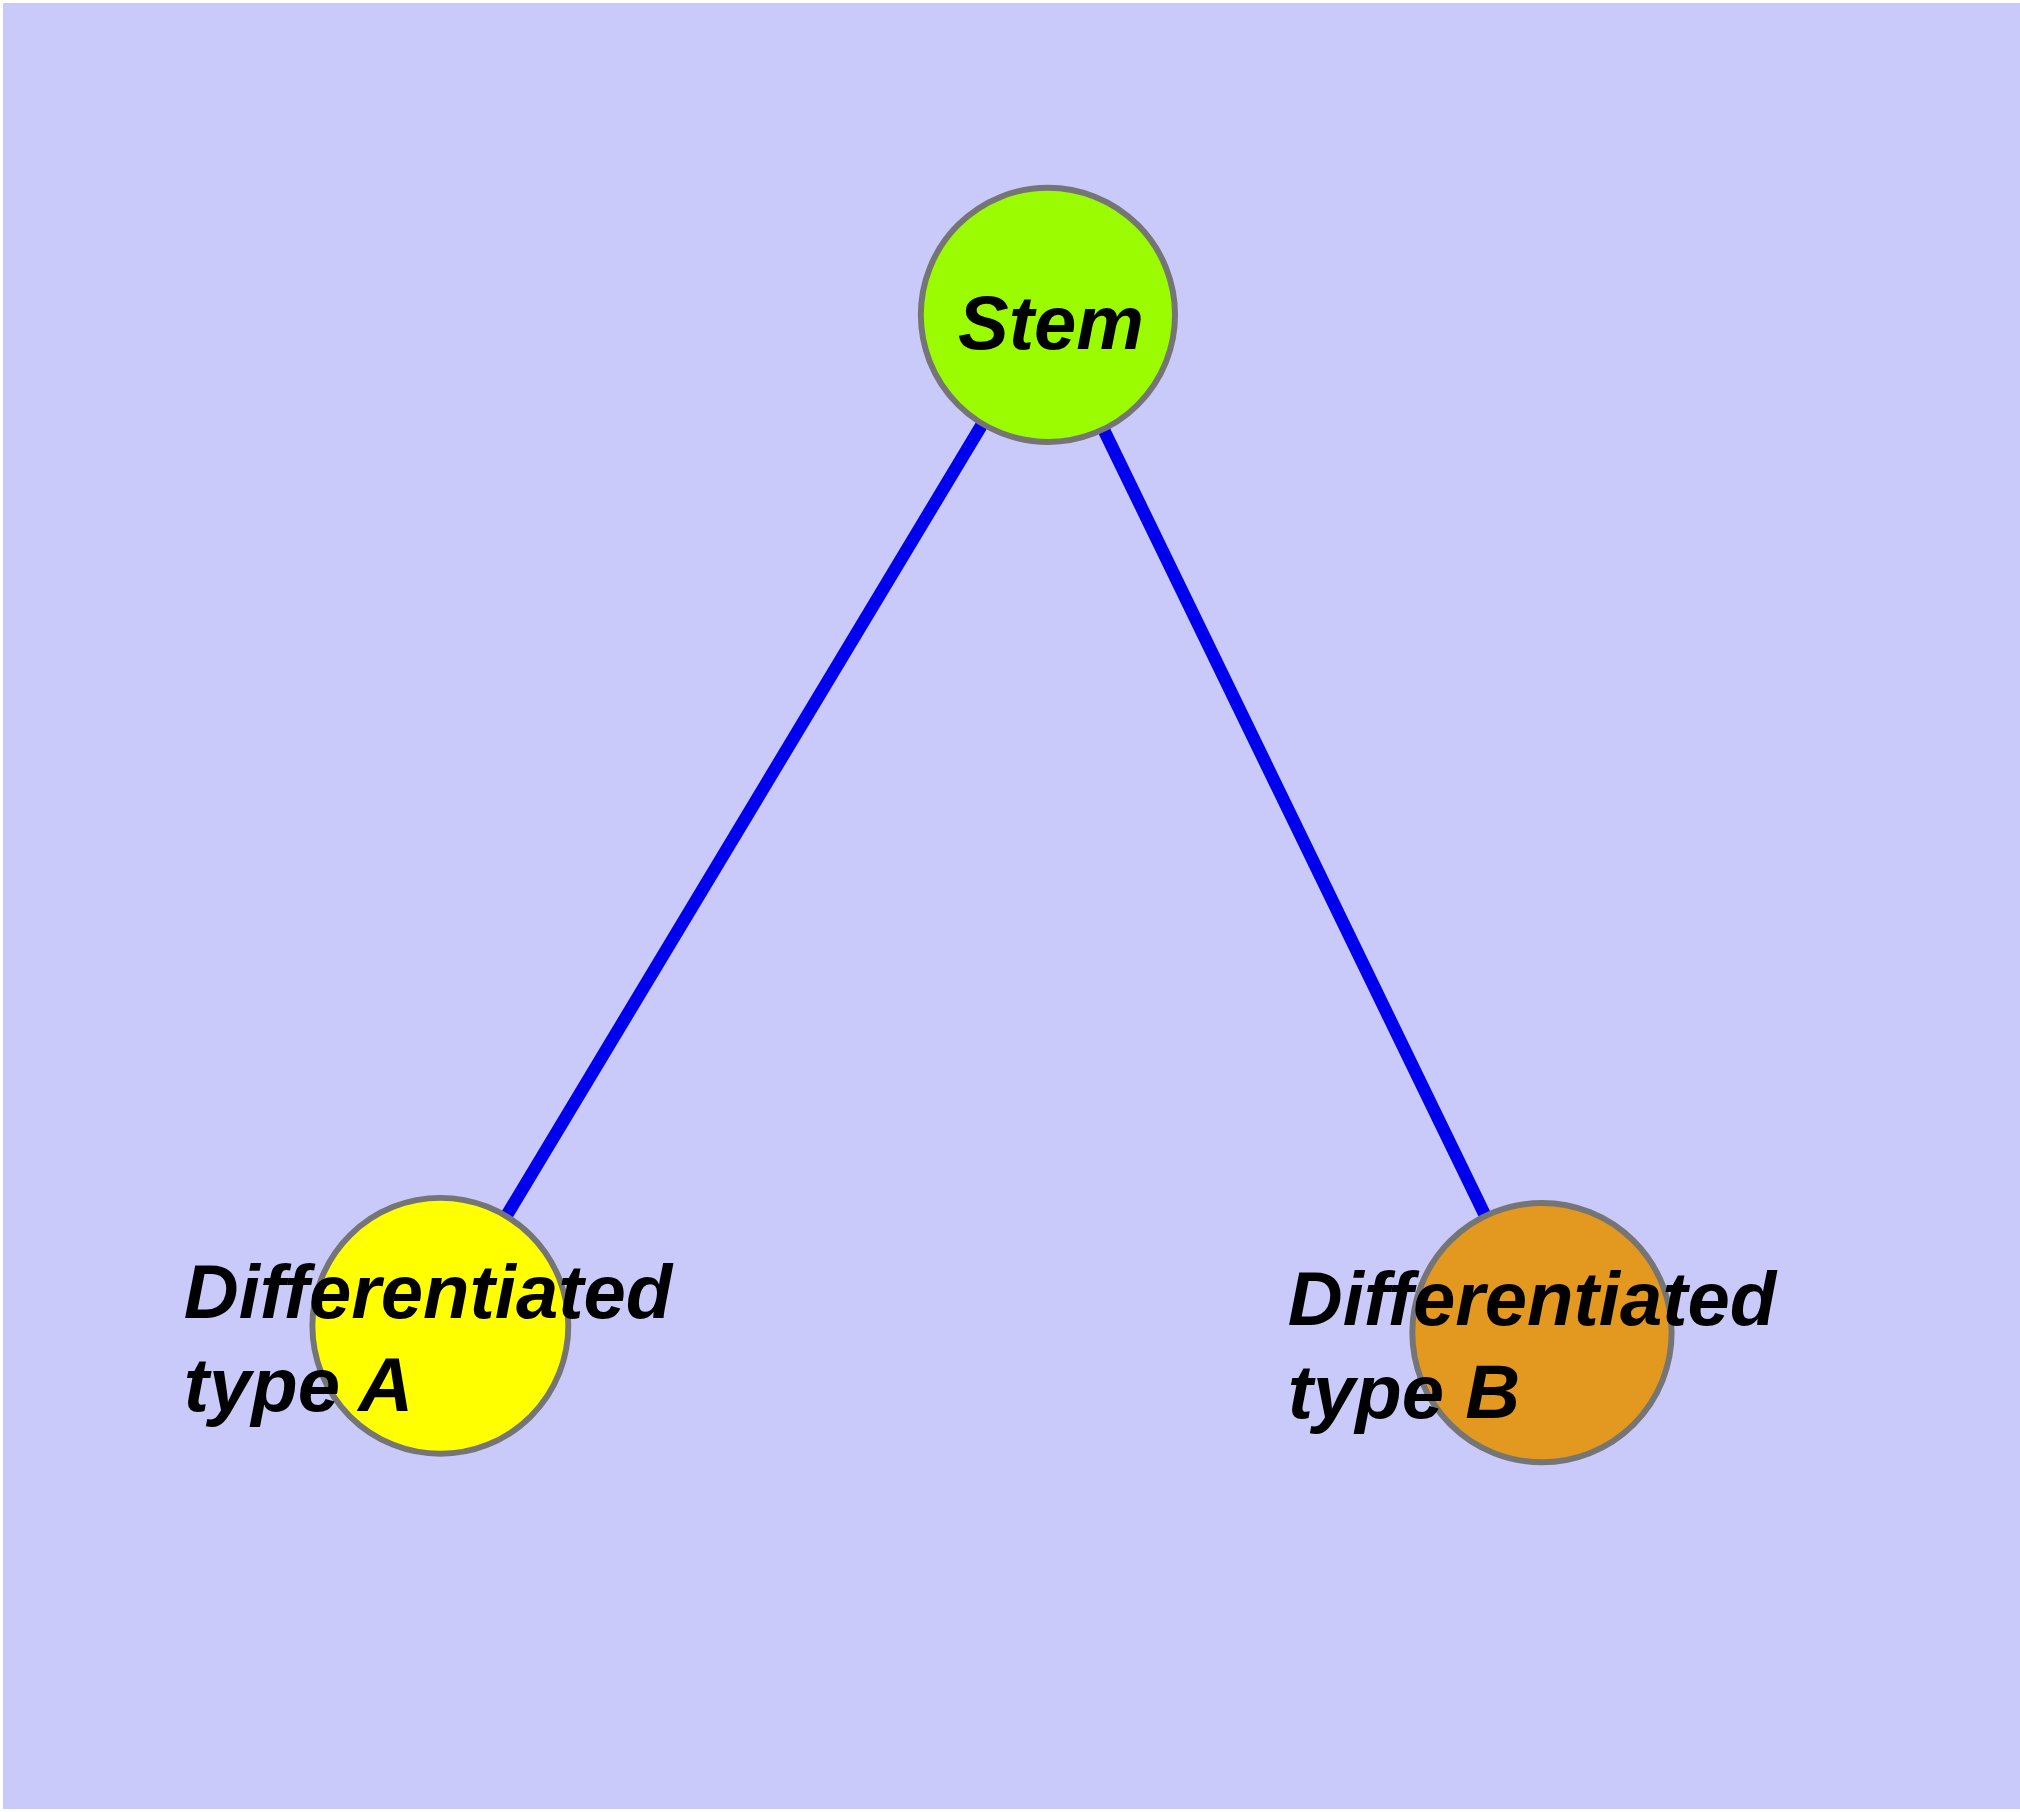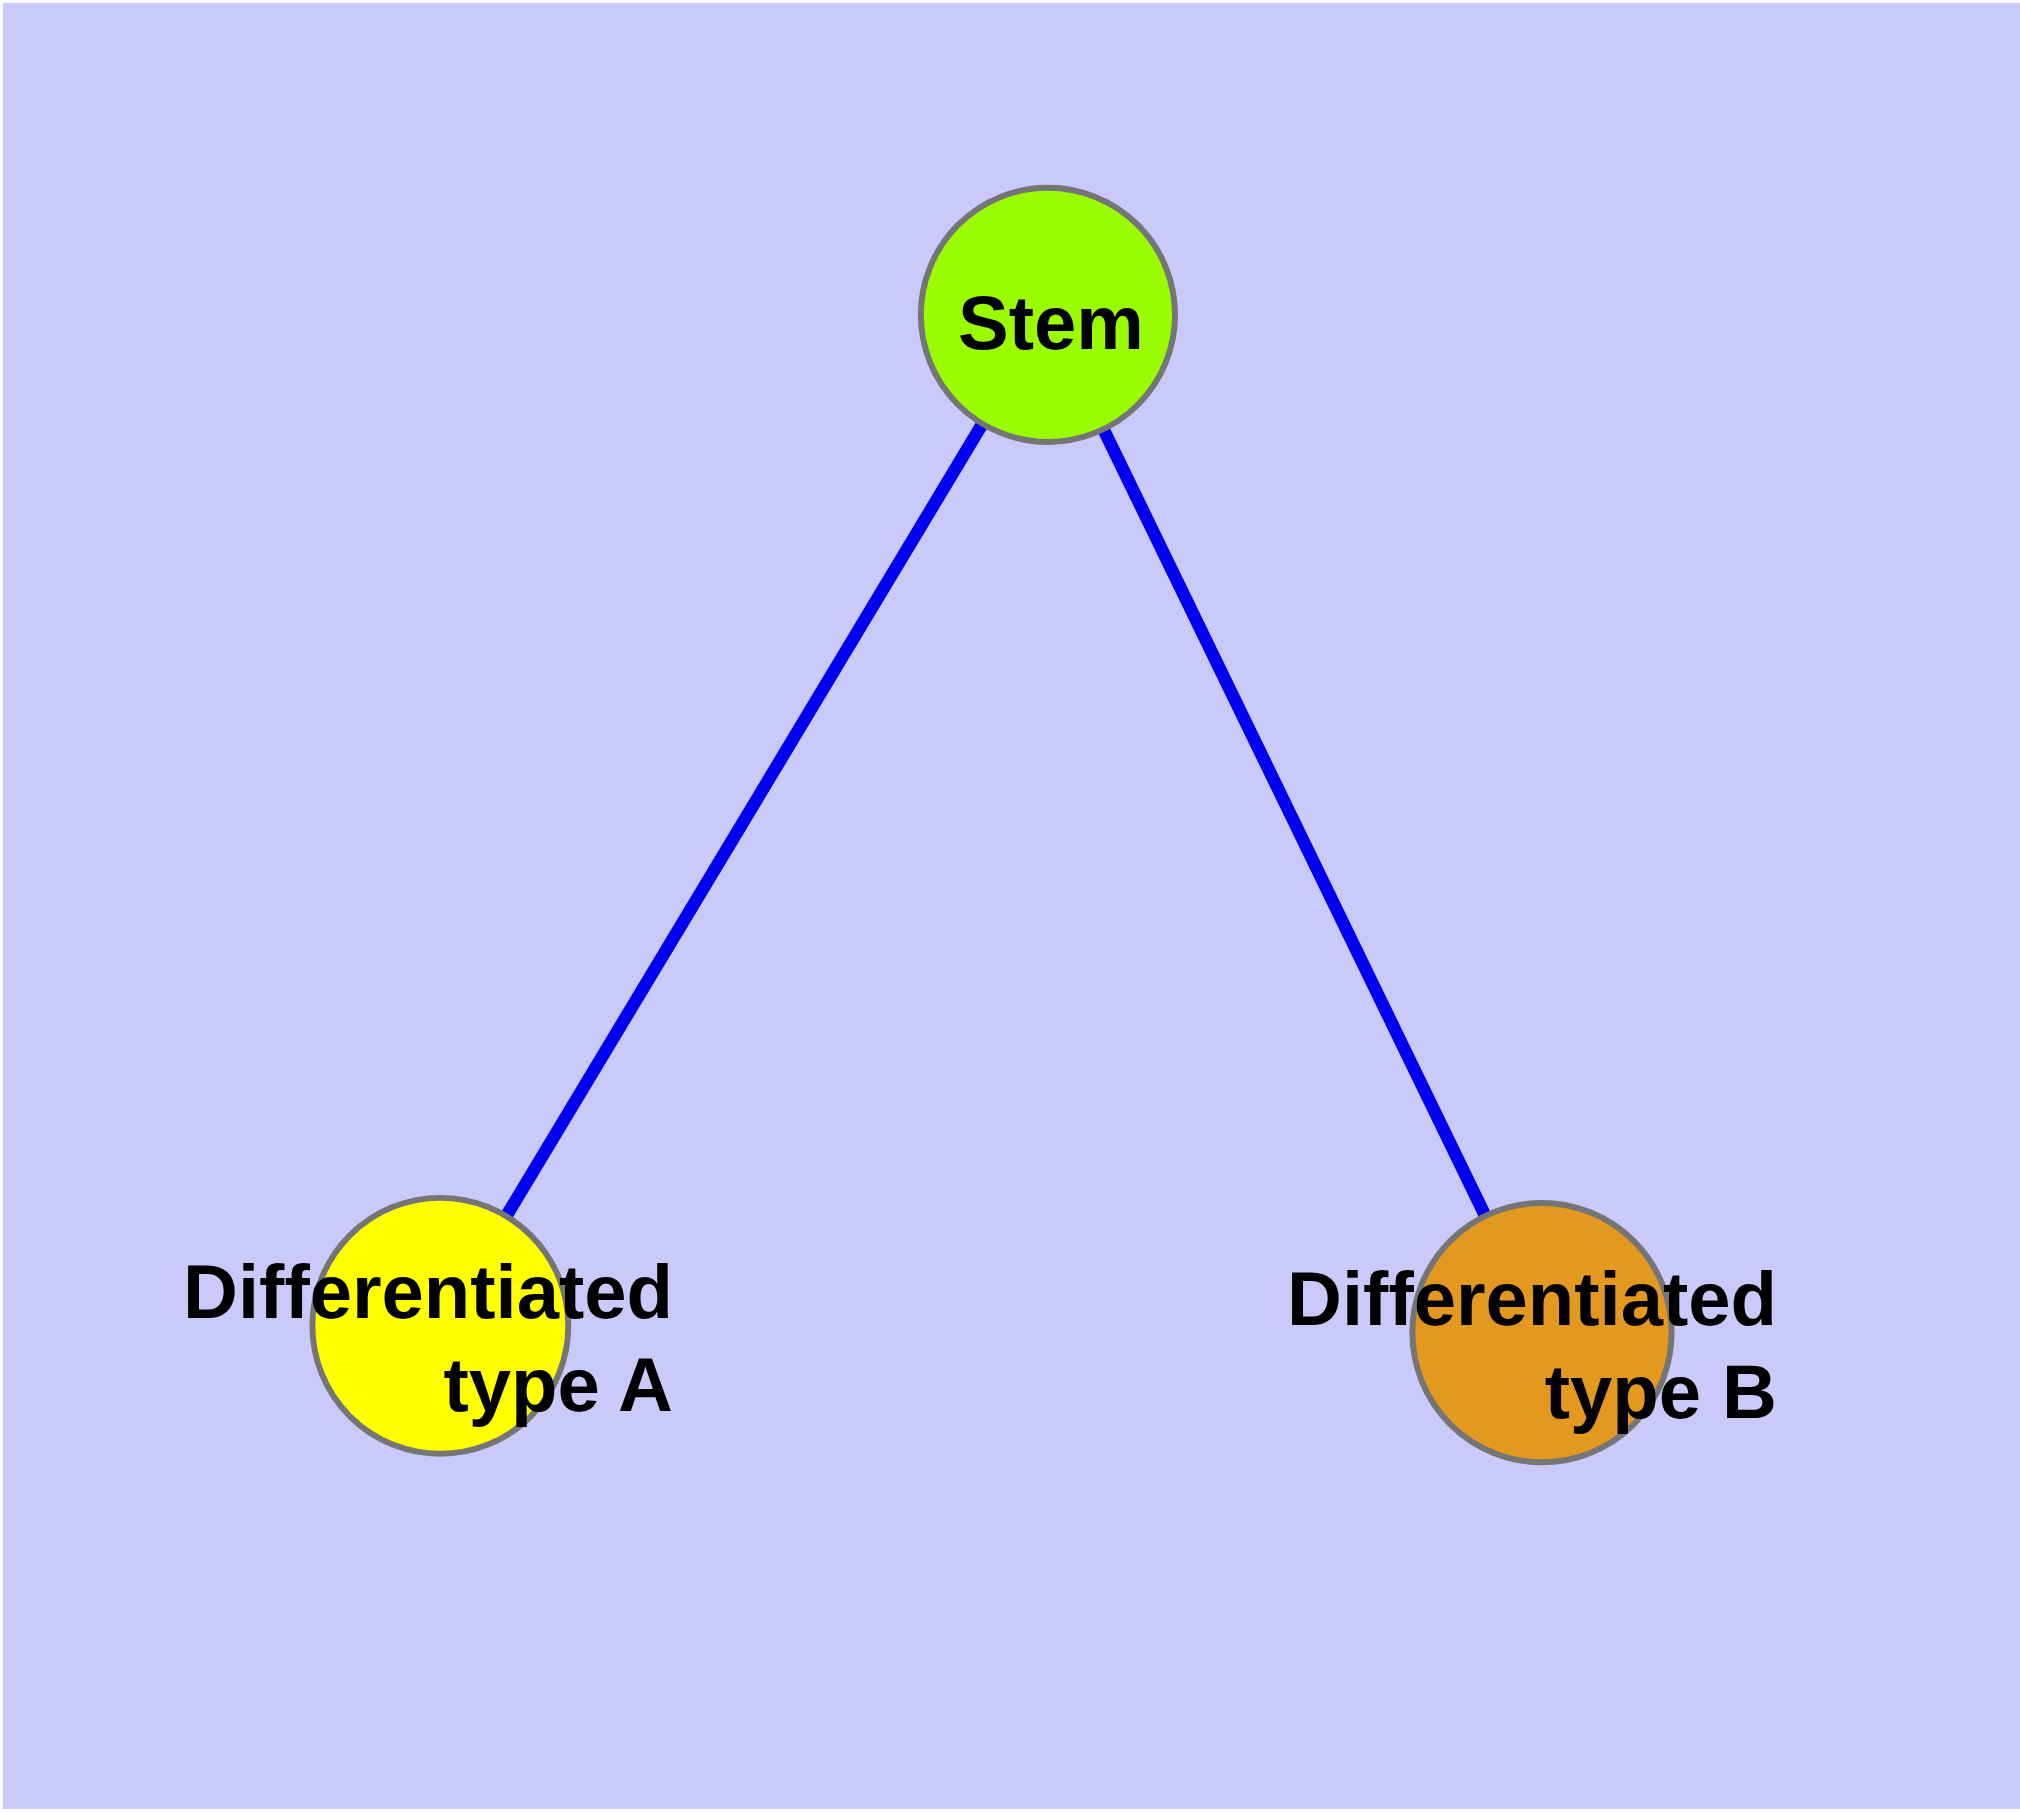--- a/index.html
+++ b/index.html
@@ -26,27 +26,28 @@
     left: 0;
     top: 0;
     width: 2017px;
     height: 1805px;
     display: block;
   }
   .node-label {
     position: absolute;
     transform: translate(-50%, -50%);
     white-space: pre-line;
-    text-align: right;
+    text-align: left;
     font-weight: bold;
     font-size: 76px;
     line-height: 1.22;
     color: #000000;
     letter-spacing: 0px;
     pointer-events: none;
+    font-style: italic;
   }
 </style>
 </head>
 <body>
 
 <div class="page" style="background: rgb(202, 202, 250);">
 
   <svg class="graph-svg" viewBox="0 0 2380 2130">
 
     <line x1="1233" y1="368" x2="516" y2="1561" stroke-width="15" stroke="#0000ee"></line>

